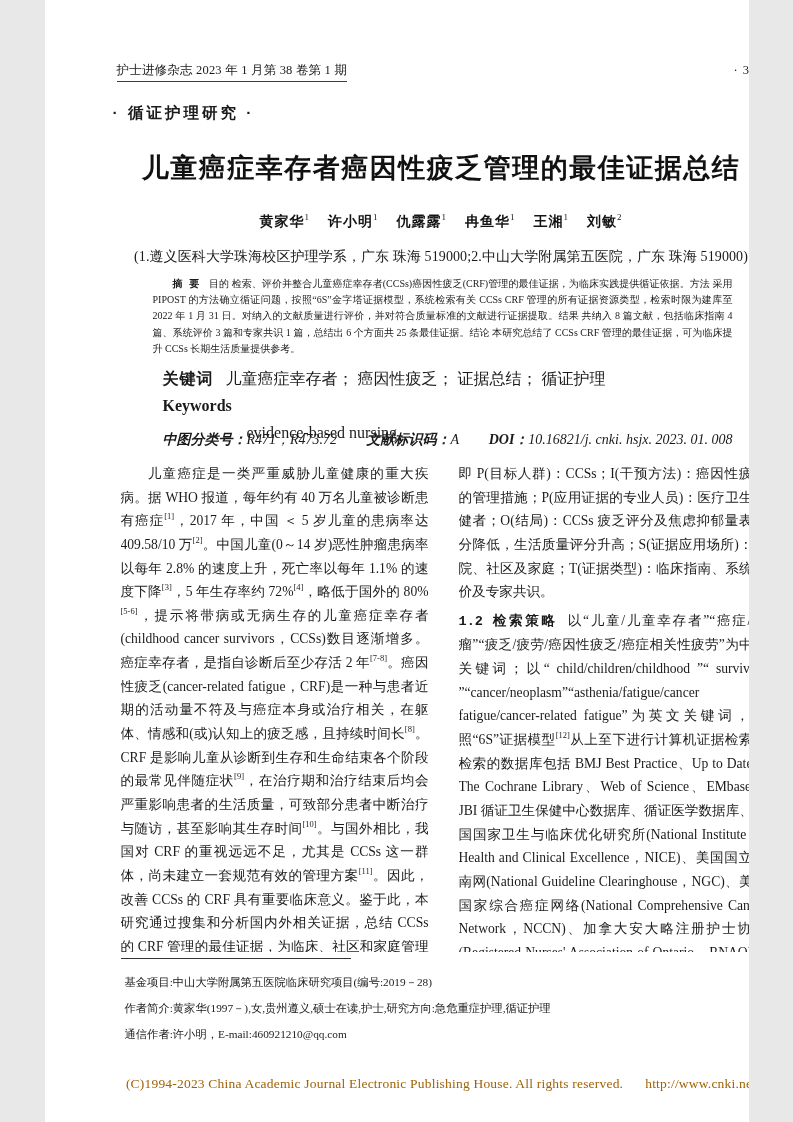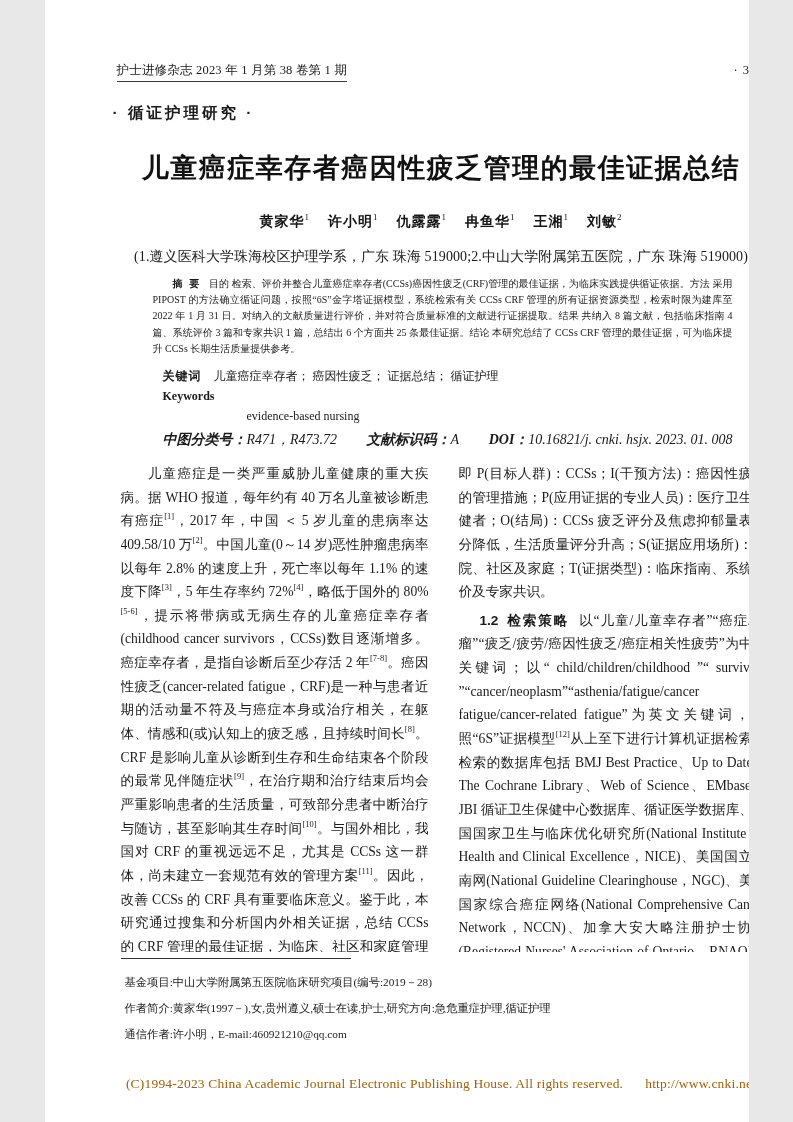--- a/index.html
+++ b/index.html
@@ -108,21 +108,21 @@
   }
   .abstract-block p { margin: 0; }
   .abstract-block .indent { text-indent: 2em; }
   .lbl { font-weight: 700; letter-spacing: 2px; }
 
   .kw-block {
     position: absolute;
     left: 118px;
     top: 366px;
     width: 575px;
-    font-size: 12px;
+    font-size: 16px;
     line-height: 1.68;
   }
   .kw-row { display: flex; }
   .kw-label {
     font-weight: 700;
     white-space: nowrap;
     flex: 0 0 auto;
     margin-right: 12px;
   }
   .kw-label.cn { letter-spacing: 1px; }
@@ -163,21 +163,21 @@
   .col p { margin: 0; }
   .col p.indent { text-indent: 2em; }
   .col sup {
     font-size: 8.5px;
     vertical-align: super;
   }
   .sec-h2 {
     margin-top: 5px !important;
     font-size: 13.6px;
   }
-  .sec-h2 .num { font-weight: 700; margin-right: 8px; font-family: Liberation Sans, sans-serif; margin-left: 21px; }
+  .sec-h2 .num { font-weight: 700; margin-right: 8px; font-family: Liberation Mono, monospace; }
   .sec-h2 .ttl { font-weight: 700; letter-spacing: 1px; margin-right: 10px; }
 
   
   .footnote-rule {
     position: absolute;
     left: 76px;
     top: 958px;
     width: 230px;
     border-top: 1px solid #333;
   }

